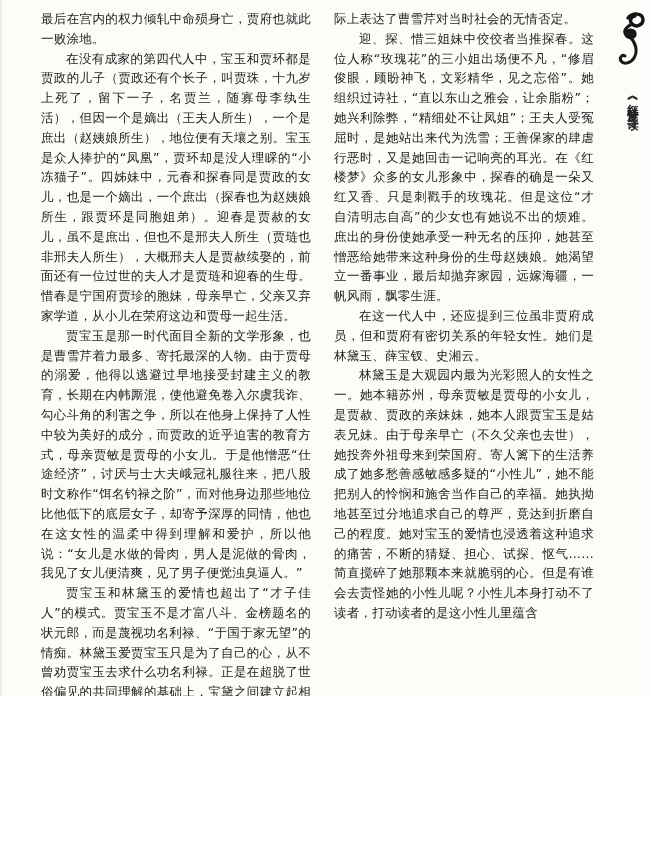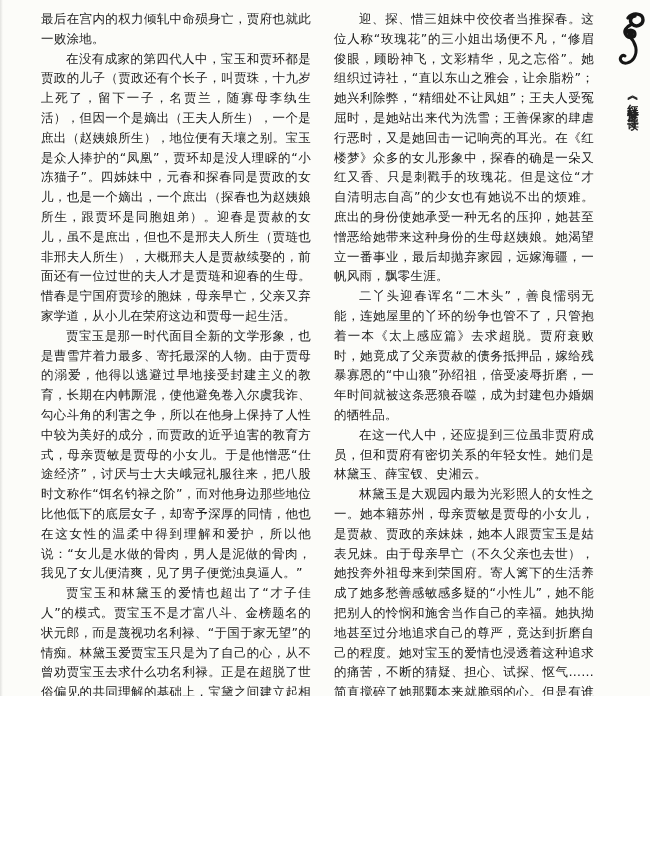--- a/index.html
+++ b/index.html
@@ -55,22 +55,22 @@
 <div class="page">
 
   <div class="column col-left">
     <p class="para no-indent">最后在宫内的权力倾轧中命殒身亡，贾府也就此一败涂地。</p>
     <p class="para">在没有成家的第四代人中，宝玉和贾环都是贾政的儿子（贾政还有个长子，叫贾珠，十九岁上死了，留下一子，名贾兰，随寡母李纨生活），但因一个是嫡出（王夫人所生），一个是庶出（赵姨娘所生），地位便有天壤之别。宝玉是众人捧护的“凤凰”，贾环却是没人理睬的“小冻猫子”。四姊妹中，元春和探春同是贾政的女儿，也是一个嫡出，一个庶出（探春也为赵姨娘所生，跟贾环是同胞姐弟）。迎春是贾赦的女儿，虽不是庶出，但也不是邢夫人所生（贾琏也非邢夫人所生），大概邢夫人是贾赦续娶的，前面还有一位过世的夫人才是贾琏和迎春的生母。惜春是宁国府贾珍的胞妹，母亲早亡，父亲又弃家学道，从小儿在荣府这边和贾母一起生活。</p>
     <p class="para">贾宝玉是那一时代面目全新的文学形象，也是曹雪芹着力最多、寄托最深的人物。由于贾母的溺爱，他得以逃避过早地接受封建主义的教育，长期在内帏厮混，使他避免卷入尔虞我诈、勾心斗角的利害之争，所以在他身上保持了人性中较为美好的成分，而贾政的近乎迫害的教育方式，母亲贾敏是贾母的小女儿。于是他憎恶“仕途经济”，讨厌与士大夫峨冠礼服往来，把八股时文称作“饵名钓禄之阶”，而对他身边那些地位比他低下的底层女子，却寄予深厚的同情，他也在这女性的温柔中得到理解和爱护，所以他说：“女儿是水做的骨肉，男人是泥做的骨肉，我见了女儿便清爽，见了男子便觉浊臭逼人。”</p>
     <p class="para">贾宝玉和林黛玉的爱情也超出了“才子佳人”的模式。贾宝玉不是才富八斗、金榜题名的状元郎，而是蔑视功名利禄、“于国于家无望”的情痴。林黛玉爱贾宝玉只是为了自己的心，从不曾劝贾宝玉去求什么功名利禄。正是在超脱了世俗偏见的共同理解的基础上，宝黛之间建立起相互爱慕高于其他一切的纯真爱情。这种爱情支持贾宝玉在冲破封建思想束缚的路上走得更远，爱情的毁灭使他割断了同封建家族的最后联系。贾宝玉最终弃世出家了，他对这个世界的彻底绝望实</p>
   </div>
 
   <div class="column col-right">
+    <p class="para no-indent">际上表达了曹雪芹对当时社会的无情否定。</p>
     <p class="para">迎、探、惜三姐妹中佼佼者当推探春。这位人称“玫瑰花”的三小姐出场便不凡，“修眉俊眼，顾盼神飞，文彩精华，见之忘俗”。她组织过诗社，“直以东山之雅会，让余脂粉”；她兴利除弊，“精细处不让凤姐”；王夫人受冤屈时，是她站出来代为洗雪；王善保家的肆虐行恶时，又是她回击一记响亮的耳光。在《红楼梦》众多的女儿形象中，探春的确是一朵又红又香、只是刺戳手的玫瑰花。但是这位“才自清明志自高”的少女也有她说不出的烦难。庶出的身份使她承受一种无名的压抑，她甚至憎恶给她带来这种身份的生母赵姨娘。她渴望立一番事业，最后却抛弃家园，远嫁海疆，一帆风雨，飘零生涯。</p>
-    <p class="para">二丫头迎春诨名“二木头”，善良懦弱无能，连她屋里的丫环的纷争也管不了，只管抱着一本《太上感应篇》去求超脱。贾府衰败时，她竟成了父亲贾赦的债务抵押品，嫁给残暴寡恩的“中山狼”孙绍祖，倍受凌辱折磨，一年时间就被这条恶狼吞噬，成为封建包办婚姻的牺牲品。</p>
     <p class="para">在这一代人中，还应提到三位虽非贾府成员，但和贾府有密切关系的年轻女性。她们是林黛玉、薛宝钗、史湘云。</p>
     <p class="para">林黛玉是大观园内最为光彩照人的女性之一。她本籍苏州，母亲贾敏是贾母的小女儿，是贾赦、贾政的亲妹妹，她本人跟贾宝玉是姑表兄妹。由于母亲早亡（不久父亲也去世），她投奔外祖母来到荣国府。寄人篱下的生活养成了她多愁善感敏感多疑的“小性儿”，她不能把别人的怜悯和施舍当作自己的幸福。她执拗地甚至过分地追求自己的尊严，竟达到折磨自己的程度。她对宝玉的爱情也浸透着这种追求的痛苦，不断的猜疑、担心、试探、怄气……简直搅碎了她那颗本来就脆弱的心。但是有谁会去责怪她的小性儿呢？小性儿本身打动不了读者，打动读者的是这小性儿里蕴含</p>
   </div>
 
   <div class="ornament">
     <svg width="34" height="58" viewBox="0 0 34 58" aria-hidden="true">
       <g fill="none" stroke="#161616" stroke-linecap="round">
         <path d="M14 7 C19 1 29 2 29 9 C29 14 22 17 18 13 C15 10 17 5 21 5" stroke-width="3.4"></path>
         <path d="M18 13 C12 16 9 20 12 24 C15 28 21 27 21 23 C21 19 15 18 13 21" stroke-width="3.2"></path>
         <circle cx="16.5" cy="22.5" r="3.2" fill="#161616" stroke="none"></circle>

